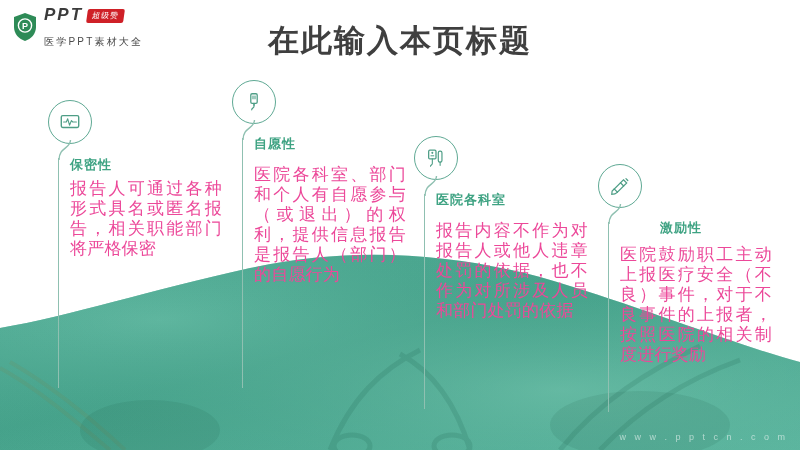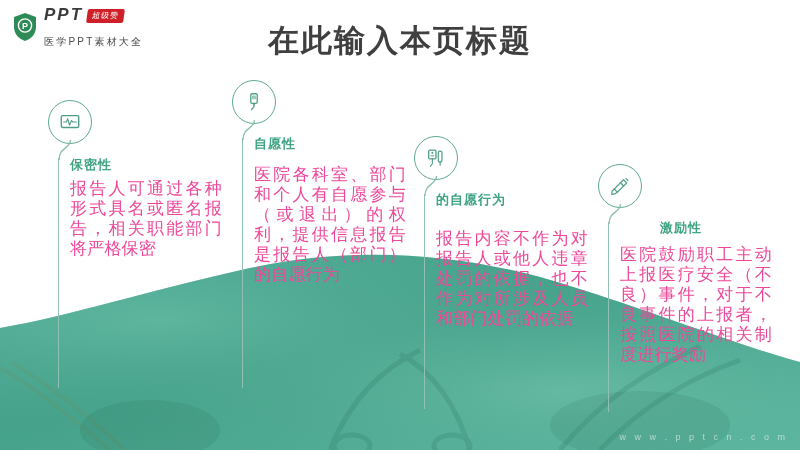--- a/index.html
+++ b/index.html
@@ -287,22 +287,22 @@
           <rect x="14.5" y="4.5" width="4" height="12" rx="1.8" fill="none" stroke="#4e9e86" stroke-width="1.3"></rect>
           <path d="M16.5 16.5 L16.5 20" stroke="#4e9e86" stroke-width="1.2" stroke-linecap="round"></path>
         </svg>
       </div>
       <div class="col-stem">
         <svg width="14" height="20" viewBox="0 0 14 20" xmlns="http://www.w3.org/2000/svg">
           <path d="M12.5 0 C12.5 9 1 7 1 20" fill="none" stroke="#8fc0b1" stroke-width="1.4"></path>
         </svg>
       </div>
       <div class="col-line" style="height:215px;"></div>
-      <div class="col-head" style="top:55px;">的自愿行为</div>
-      <div class="col-body" style="top:93px;font-family:Liberation Serif, serif;">报告内容不作为对报告人或他人违章处罚的依据，也不作为对所涉及人员和部门处罚的依据</div>
+      <div class="col-head" style="top:55px;">医院各科室</div>
+      <div class="col-body" style="top:85px;font-family:Liberation Serif, serif;">报告内容不作为对报告人或他人违章处罚的依据，也不作为对所涉及人员和部门处罚的依据</div>
     </div>
 
     <div class="col" style="left:598px; top:164px;">
       <div class="col-bubble">
         <svg width="22" height="22" viewBox="0 0 24 24" xmlns="http://www.w3.org/2000/svg">
           <g stroke="#4e9e86" stroke-width="1.3" fill="none" stroke-linecap="round">
             <path d="M18.5 4 L20.5 6"></path>
             <path d="M15.8 5.2 L19.3 8.7 L9.2 18.8 L5.7 15.3 Z"></path>
             <path d="M5.7 15.3 L3.4 17.6 L3 21 L6.4 20.6 L9.2 18.8"></path>
             <path d="M12.5 8.5 L16 12"></path>

